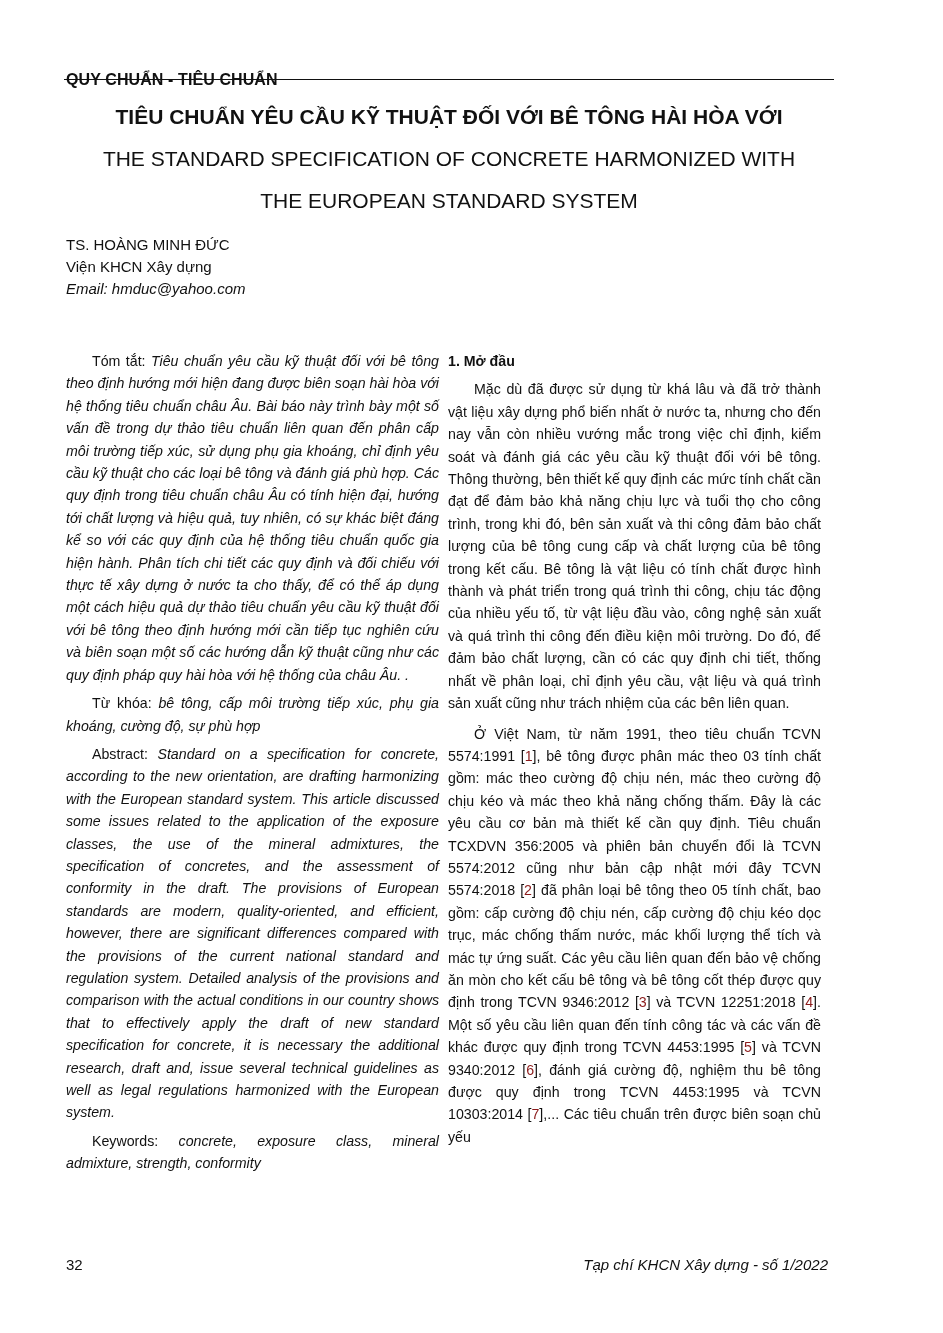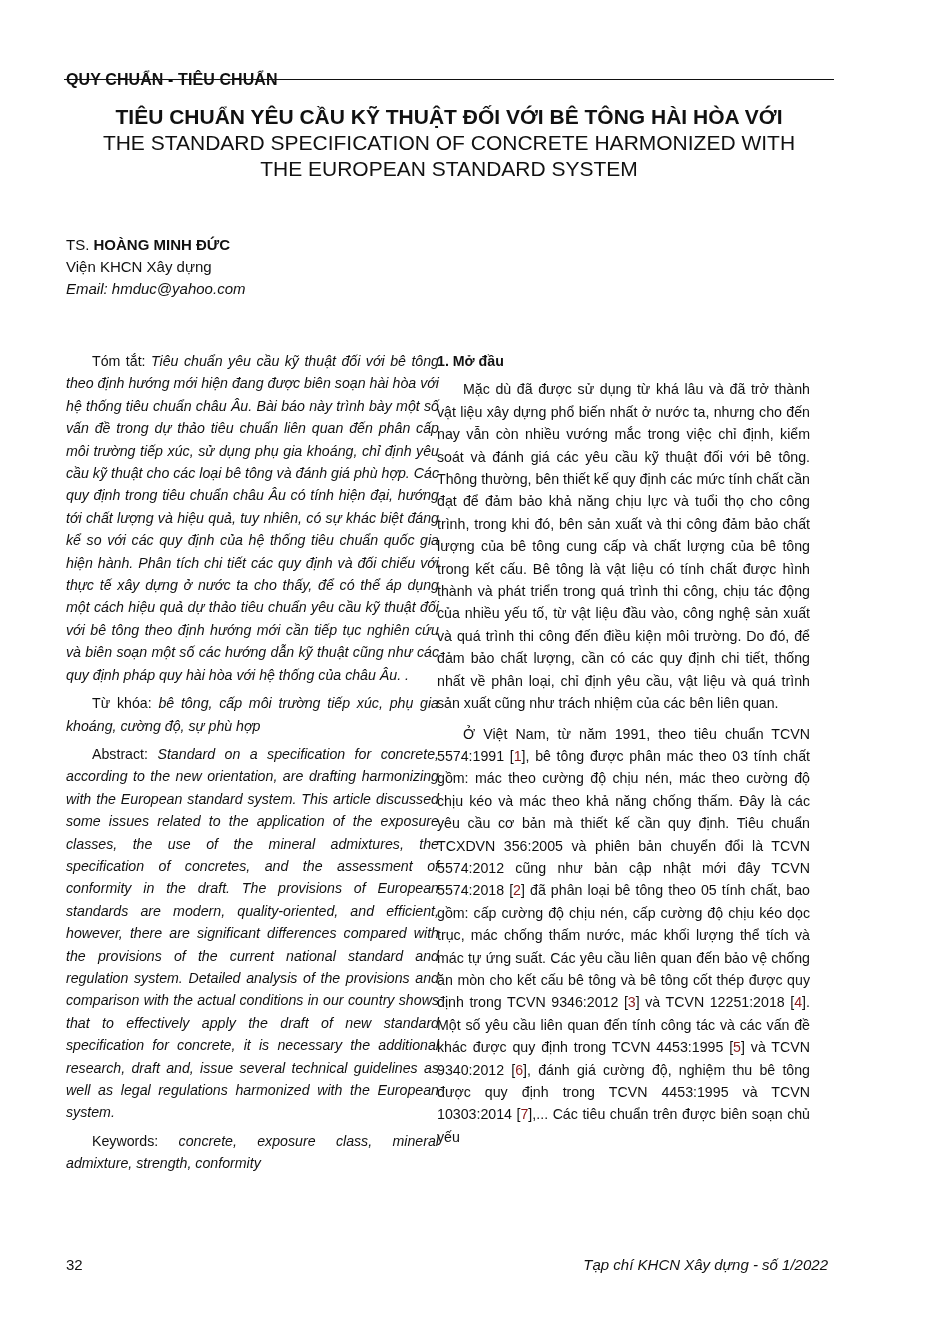--- a/index.html
+++ b/index.html
@@ -1,28 +1,28 @@
 <!DOCTYPE html>
 <html><head>
   <meta charset="utf-8">
   <style>
     html, body { margin: 0; padding: 0; background: #ffffff; }
     body { width: 943px; height: 1333px; position: relative; overflow: hidden; color: #111; font-family: "Liberation Sans", sans-serif; }
     .section-label { position: absolute; left: 66px; top: 71px; font-size: 16px; font-weight: bold; letter-spacing: 0.1px; }
     .header-rule { position: absolute; left: 64px; top: 79px; width: 770px; height: 0; border-top: 1.3px solid #111; }
     .title-block { position: absolute; left: 64px; top: 104px; width: 770px; text-align: center; }
     .title-vi { font-size: 21px; font-weight: bold; line-height: 26px; margin: 0; }
-    .title-en { font-size: 21px; line-height: 26px; margin: 0; }
+    .title-en { font-size: 21px; line-height: 26px; margin: 16px; }
     .author-block { position: absolute; left: 66px; top: 234px; font-size: 15px; line-height: 22px; }
     .author-name { font-weight: normal; }
-    .author-name b { font-weight: bold; }
+    .author-name b { font-weight: normal; }
     .email { font-style: italic; text-align: right; }
     .col { position: absolute; top: 310px; width: 373px; font-size: 14.2px; line-height: 22.4px; text-align: justify; margin-top: 40px; }
     .col-left { left: 66px; }
-    .col-right { left: 437px; }
+    .col-right { left: 448px; }
     .col p { margin: 0 0 6px 0; text-indent: 26px; }
     .col-left p { margin-bottom: 6px; }
     .col .lbl { font-style: normal; }
     .col .it { font-style: italic; }
     .section-heading { font-weight: bold; font-size: 14.2px; margin: 3px 0 11px 0; text-indent: 0 !important; }
     .col-right p.body { margin-bottom: 8px; }
     .ref { color: #8b1a1a; }
     .footer-page { position: absolute; left: 66px; top: 1256px; font-size: 15px; }
     .footer-journal { position: absolute; right: 115px; top: 1256px; font-size: 15px; font-style: italic; }
   </style>

